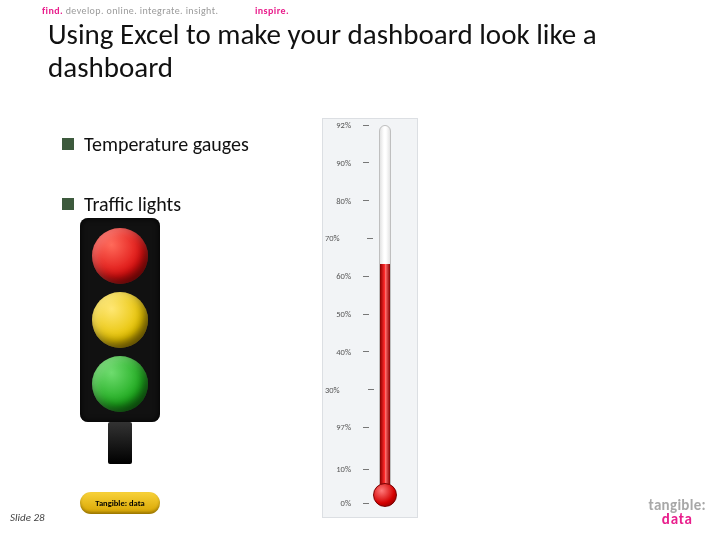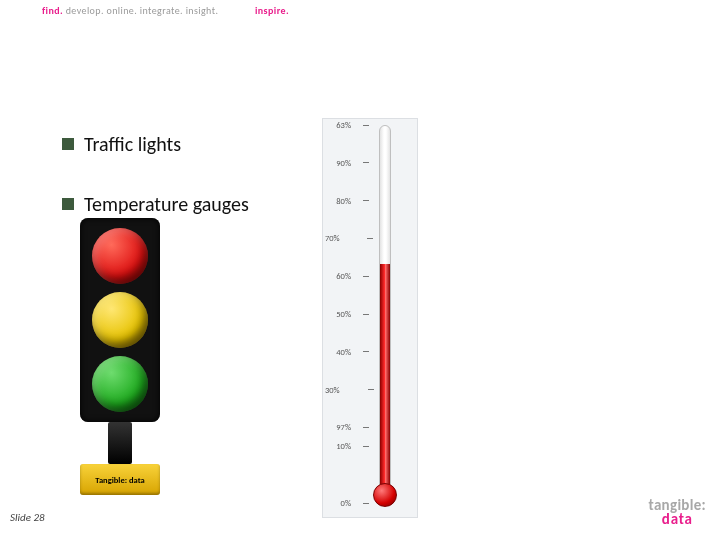--- a/index.html
+++ b/index.html
@@ -12,21 +12,21 @@
   .bullet-row { display: flex; align-items: center; margin-bottom: 36px; }
   .bullet-sq { width: 12px; height: 12px; background: #3d5a3d; margin-right: 10px; flex: none; }
   .bullet-txt { font-size: 20px; color: #111; }
   .traffic { position: absolute; top: 218px; left: 80px; width: 80px; }
   .tl-body { background: #111; border-radius: 8px; padding: 10px 10px; display: flex; flex-direction: column; align-items: center; gap: 8px; box-shadow: inset 0 0 6px #000; }
   .tl-lamp { width: 56px; height: 56px; border-radius: 50%; box-shadow: inset -4px -6px 10px rgba(0,0,0,.5), inset 4px 4px 8px rgba(255,255,255,.25); }
   .tl-red { background: radial-gradient(circle at 35% 30%, #ff6a5a, #d11 60%, #8a0000); }
   .tl-yel { background: radial-gradient(circle at 35% 30%, #ffe773, #e6c200 60%, #8a6a00); }
   .tl-grn { background: radial-gradient(circle at 35% 30%, #6edc6e, #1eaa1e 60%, #0a5a0a); }
   .tl-pole { width: 24px; height: 42px; background: linear-gradient(#333,#000); margin: 0 auto; border-radius: 2px; }
-  .tl-base { width: 80px; height: 31px; background: linear-gradient(#f8d23a,#d7a400); border-radius: 3px; display:flex; align-items:center; justify-content:center; font-size:8.5px; color:#000; font-weight:600; box-shadow: inset 0 -2px 3px rgba(0,0,0,.3); }
+  .tl-base { width: 80px; height: 22px; background: linear-gradient(#f8d23a,#d7a400); border-radius: 11px; display:flex; align-items:center; justify-content:center; font-size:8.5px; color:#000; font-weight:600; box-shadow: inset 0 -2px 3px rgba(0,0,0,.3); margin-top: 28px; }
   .gauge-wrap { position: absolute; top: 118px; left: 322px; width: 96px; height: 400px; background: #f2f4f6; border: 1px solid #dcdfe3; }
   .axis { position: absolute; left: 2px; top: 0; bottom: 16px; width: 44px; }
   .tick { position: absolute; width: 44px; display: flex; align-items: center; }
   .tick-line { flex: none; width: 6px; height: 1px; background: #777; margin-left: auto; }
   .tick-label { font-size: 8.5px; color: #555; width: 30px; text-align: right; padding-right: 4px; }
   .thermo { position: absolute; left: 52px; top: 6px; bottom: 16px; width: 20px; }
   .tube { position: absolute; left: 4px; top: 0; bottom: 10px; width: 12px; background: linear-gradient(90deg,#e3e3e3,#fff 40%,#fff 60%,#e3e3e3); border: 1px solid #bfbfbf; border-radius: 6px; overflow: hidden; }
   .fill { position: absolute; left: 0; right: 0; bottom: 0; background: linear-gradient(90deg,#8a0000,#ff2a2a 45%,#ff6a6a 55%,#8a0000); }
   .bulb { position: absolute; left: -2px; bottom: -6px; width: 24px; height: 24px; border-radius: 50%; background: radial-gradient(circle at 35% 30%, #ff7a7a, #d40000 60%, #6a0000); border: 1px solid #7a0000; }
   .slidenum { position: absolute; left: 10px; bottom: 16px; font-size: 11px; font-style: italic; color: #444; }
@@ -41,48 +41,49 @@
 
   <div class="tagline">
     <span class="pink">find.</span>
     <span>develop.</span>
     <span>online.</span>
     <span>integrate.</span>
     <span>insight.</span>
     <span class="pink">inspire.</span>
   </div>
 
+  <h1 class="title">Using Excel to make your dashboard look like a dashboard</h1>
 
   <div class="bullets">
     <div class="bullet-row">
       <span class="bullet-sq"></span>
-      <span class="bullet-txt">Traffic lights</span>
+      <span class="bullet-txt">Temperature gauges</span>
     </div>
     <div class="bullet-row">
       <span class="bullet-sq"></span>
-      <span class="bullet-txt">Temperature gauges</span>
+      <span class="bullet-txt">Traffic lights</span>
     </div>
   </div>
 
   <div class="traffic">
     <div class="tl-body">
       <div class="tl-lamp tl-red"></div>
       <div class="tl-lamp tl-yel"></div>
       <div class="tl-lamp tl-grn"></div>
     </div>
     <div class="tl-pole"></div>
     <div class="tl-base">
       <span>Tangible: data</span>
     </div>
   </div>
 
   <div class="gauge-wrap">
     <div class="axis">
         <div class="tick" style="top: 1px;">
-          <span class="tick-label">63%</span>
+          <span class="tick-label">92%</span>
           <span class="tick-line"></span>
         </div>
         <div class="tick" style="top: 38.8px;">
           <span class="tick-label">90%</span>
           <span class="tick-line"></span>
         </div>
         <div class="tick" style="top: 76.6px;">
           <span class="tick-label">80%</span>
           <span class="tick-line"></span>
         </div>
@@ -103,21 +104,21 @@
           <span class="tick-line"></span>
         </div>
         <div class="tick" style="top: 265.6px; gap: 24px;">
           <span class="tick-label">30%</span>
           <span class="tick-line"></span>
         </div>
         <div class="tick" style="top: 303.4px;">
           <span class="tick-label">97%</span>
           <span class="tick-line"></span>
         </div>
-        <div class="tick" style="top: 322px;">
+        <div class="tick" style="top: 345px;">
           <span class="tick-label">10%</span>
           <span class="tick-line"></span>
         </div>
         <div class="tick" style="top: 379px;">
           <span class="tick-label">0%</span>
           <span class="tick-line"></span>
         </div>
       </div>
     <div class="thermo">
       <div class="tube">

